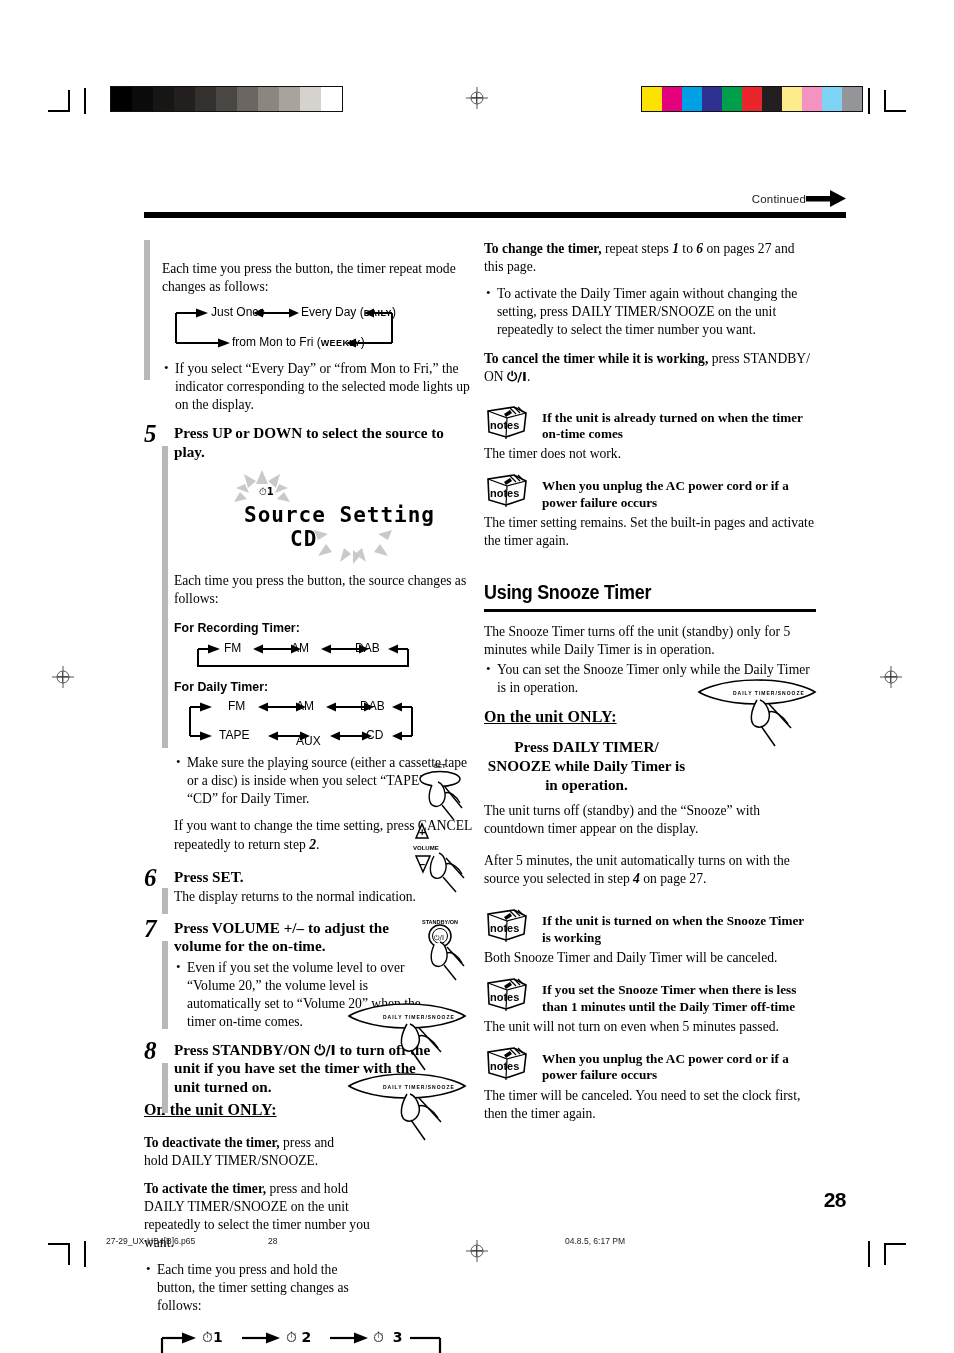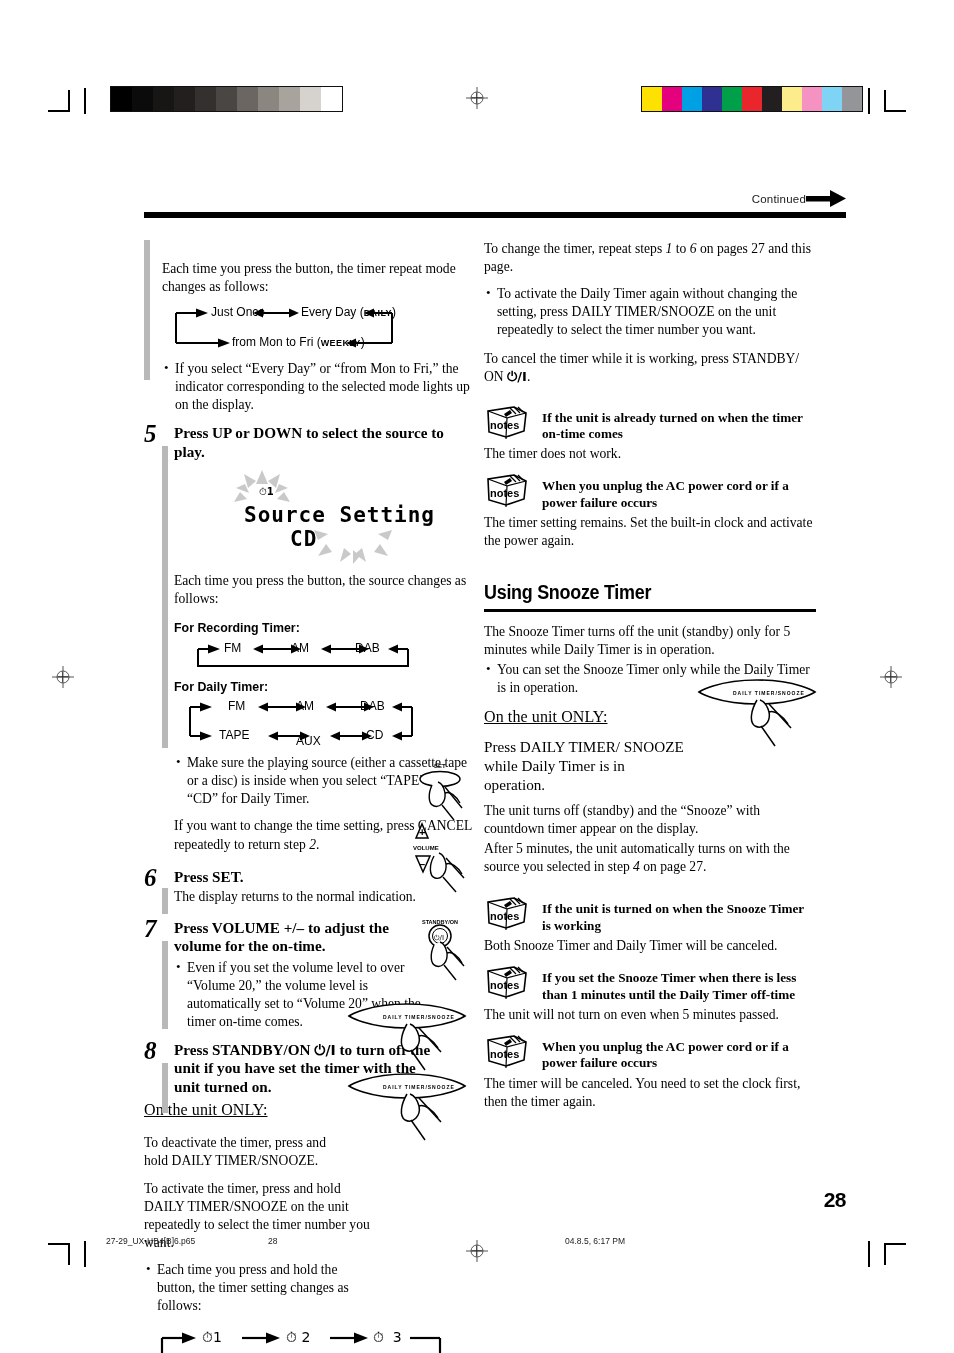--- a/index.html
+++ b/index.html
@@ -44,21 +44,21 @@
     height:6px; background:#000;
   }
 
   
   .col { position:absolute; top:240px; font-size:13.6px; line-height:1.33; }
   .col.left  { left:144px; width:330px; }
   .col.right { left:484px; width:332px; }
 
   p { margin:0 0 9px 0; }
   .tight { margin-bottom:4px; }
-  b, .b { font-weight:normal;margin-top:30px; }
+  b, .b { font-weight:bold;margin-top:30px; }
 
   ul.bul { list-style:none; margin:0 0 9px 0; padding:0; }
   ul.bul li { position:relative; padding-left:13px; margin-bottom:1px; }
   ul.bul li::before {
     content:"•"; position:absolute; left:2px; top:-1px; font-size:13px;
   }
 
   
   .step { position:relative; padding-left:30px; margin-bottom:2px; }
   .step .num {
@@ -70,21 +70,21 @@
   .step .body { font-size:13.6px; line-height:1.33; margin-top:2px; }
 
   
   .marginbar { position:absolute; left:0; width:6px; background:#b8b8b8; }
 
   .subhead {
     font-family:"Liberation Sans", sans-serif;
     font-weight:bold; font-size:12.4px; margin:0 0 3px 0;
   }
   .unitonly {
-    font-weight:normal; font-size:16px; text-decoration:underline;
+    font-weight:bold; font-size:16px; text-decoration:underline;
     margin:0 0 9px 0; letter-spacing:.1px;
   }
 
   
   .sechead {
     font-family:"Liberation Sans", sans-serif;
     font-weight:bold; font-size:19.5px; letter-spacing:-.3px;
     transform:scaleX(.92); transform-origin:left center;
     margin:0 0 3px 0;
   }
@@ -463,36 +463,36 @@
             <path d="M26,3 L32,9"></path>
               <path d="M30,2 L36,8"></path>
               <path d="M34,2 L39,7"></path>
           </g>
           <path d="M20,9 L26,5 L28,8 L22,12 Z" fill="#000"></path>
           <text x="6" y="24" font-family="Liberation Sans, sans-serif" font-size="11" font-weight="bold" fill="#000">notes</text>
         </svg>
       </div>
       <div class="ntitle">When you unplug the AC power cord or if a power failure occurs</div>
     </div>
-    <p class="note-body">The timer setting remains. Set the built-in clock and activate the power again.</p>
+    <p class="note-body">The timer setting remains. Set the built-in pages and activate the timer again.</p>
 
     <div style="margin-top:30px;">
       <div class="sechead">Using Snooze Timer</div>
       <div class="sechead-rule"></div>
 
       <p style="margin-bottom:2px;">The Snooze Timer turns off the unit (standby) only for 5 minutes while Daily Timer is in operation.</p>
       <ul class="bul">
         <li>You can set the Snooze Timer only while the Daily Timer is in operation.</li>
       </ul>
 
       <div class="unitonly">On the unit ONLY:</div>
 
-      <div style="font-weight:normal;font-size:15.2px;line-height:1.26;max-width:205px;">Press DAILY TIMER/ SNOOZE while Daily Timer is in operation.</div>
-
-      <p style="margin-top:8px;margin-bottom:2px;">The unit turns off (standby) and the “Snooze” with countdown timer appear on the display.</p>
+      <div style="font-weight:bold;font-size:15.2px;line-height:1.26;max-width:205px;text-align:center;">Press DAILY TIMER/ SNOOZE while Daily Timer is in operation.</div>
+
+      <p style="margin-top:8px;margin-bottom:14px;">The unit turns off (standby) and the “Snooze” with countdown timer appear on the display.</p>
       <p>
         <span>After 5 minutes, the unit automatically turns on with the source you selected in step </span><b style="font-style:italic;">4</b><span> on page 27.</span>
       </p>
     </div>
 
     <div class="note" style="margin-top:22px;">
       <div class="nicon">
         <svg viewBox="0 0 46 34" width="46" height="34">
           <path d="M4,6 L30,2 L42,8 L40,26 L22,32 L5,27 Z" fill="#fff" stroke="#000" stroke-width="1.6"></path>
           <path d="M22,32 L23,13 L4,6" fill="none" stroke="#000" stroke-width="1.2"></path>

